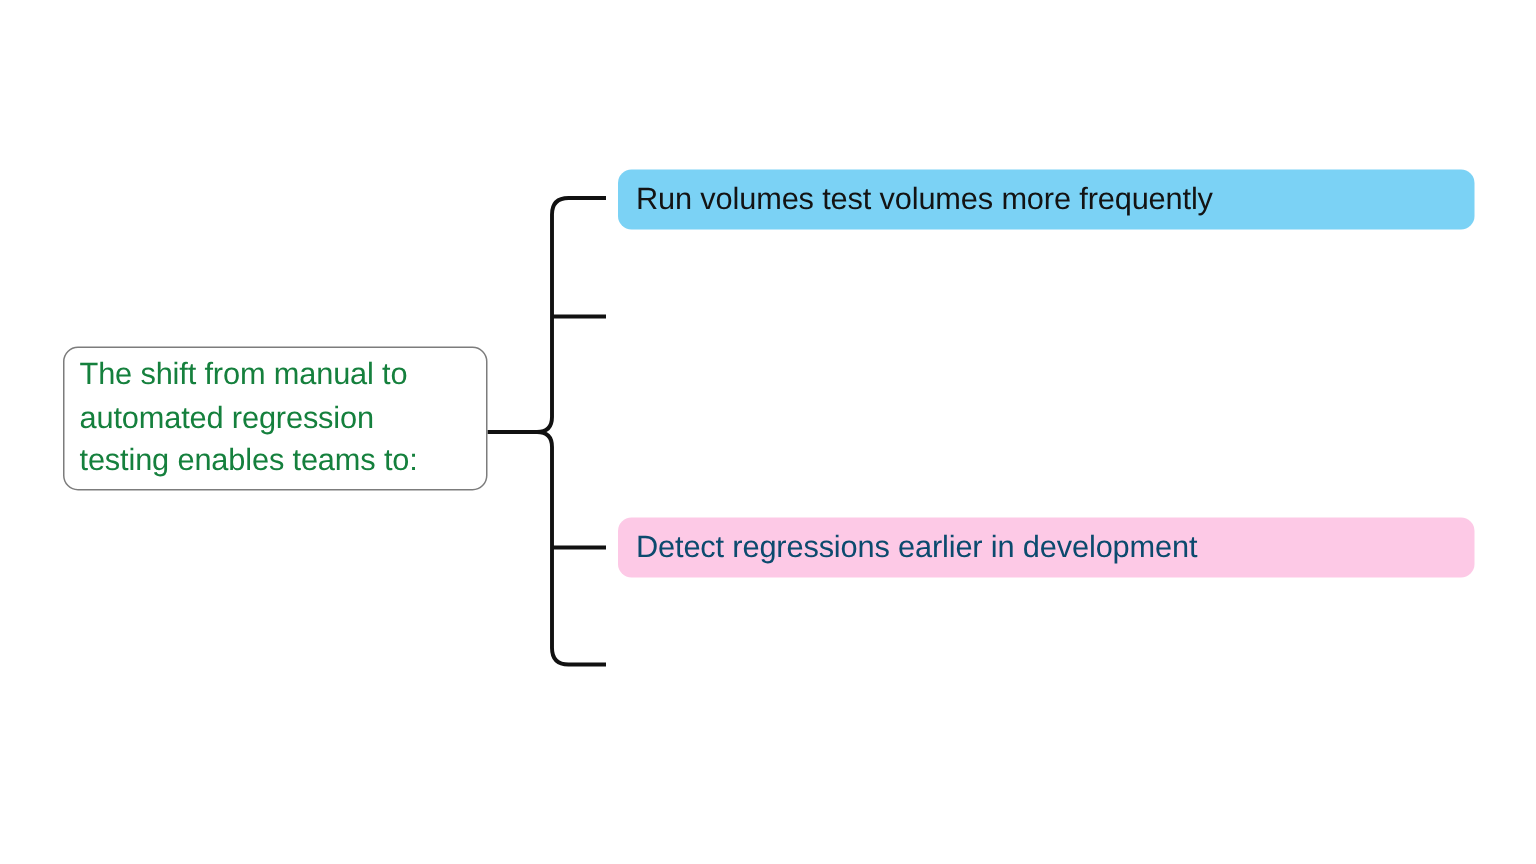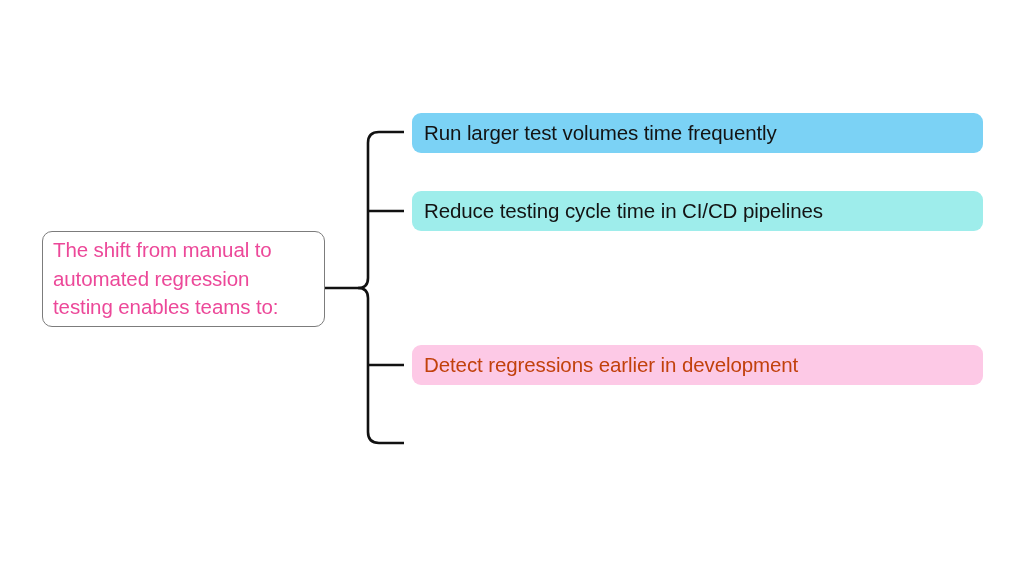--- a/index.html
+++ b/index.html
@@ -93,31 +93,28 @@
 
       <path d="M 358 288 Q 368 288 368 298 L 368 432 Q 368 443 379 443 L 404 443" stroke="#111111" stroke-width="2.6"></path>
 
       <path d="M 368 211 L 404 211" stroke="#111111" stroke-width="2.6"></path>
 
       <path d="M 368 365 L 404 365" stroke="#111111" stroke-width="2.6"></path>
     </g>
   </svg>
 
   <div id="root-node" style="background: rgb(255, 255, 255); border-color: rgb(124, 124, 124);">
-    <div class="root-text" style="color: #ec4899;">The shift from manual to
+    <div class="root-text" style="color: #15803d;">The shift from manual to
 automated regression
 testing enables teams to:</div>
   </div>
 
   <div class="branch-node" id="branch-node-0" style="background: rgb(123, 210, 245);">
-    <div class="branch-text" style="color: rgb(19, 19, 19);">Run larger test volumes time frequently</div>
+    <div class="branch-text" style="color: rgb(19, 19, 19);">Run volumes test volumes more frequently</div>
   </div>
 
-  <div class="branch-node" id="branch-node-1" style="background: rgb(158, 237, 235);">
-    <div class="branch-text" style="color: rgb(19, 19, 19);">Reduce testing cycle time in CI/CD pipelines</div>
-  </div>
 
   <div class="branch-node" id="branch-node-2" style="background: rgb(253, 201, 230);">
-    <div class="branch-text" style="color: #c2410c;">Detect regressions earlier in development</div>
+    <div class="branch-text" style="color: #0c4a6e;">Detect regressions earlier in development</div>
   </div>
 
 
 </div>
 
 </body></html>

